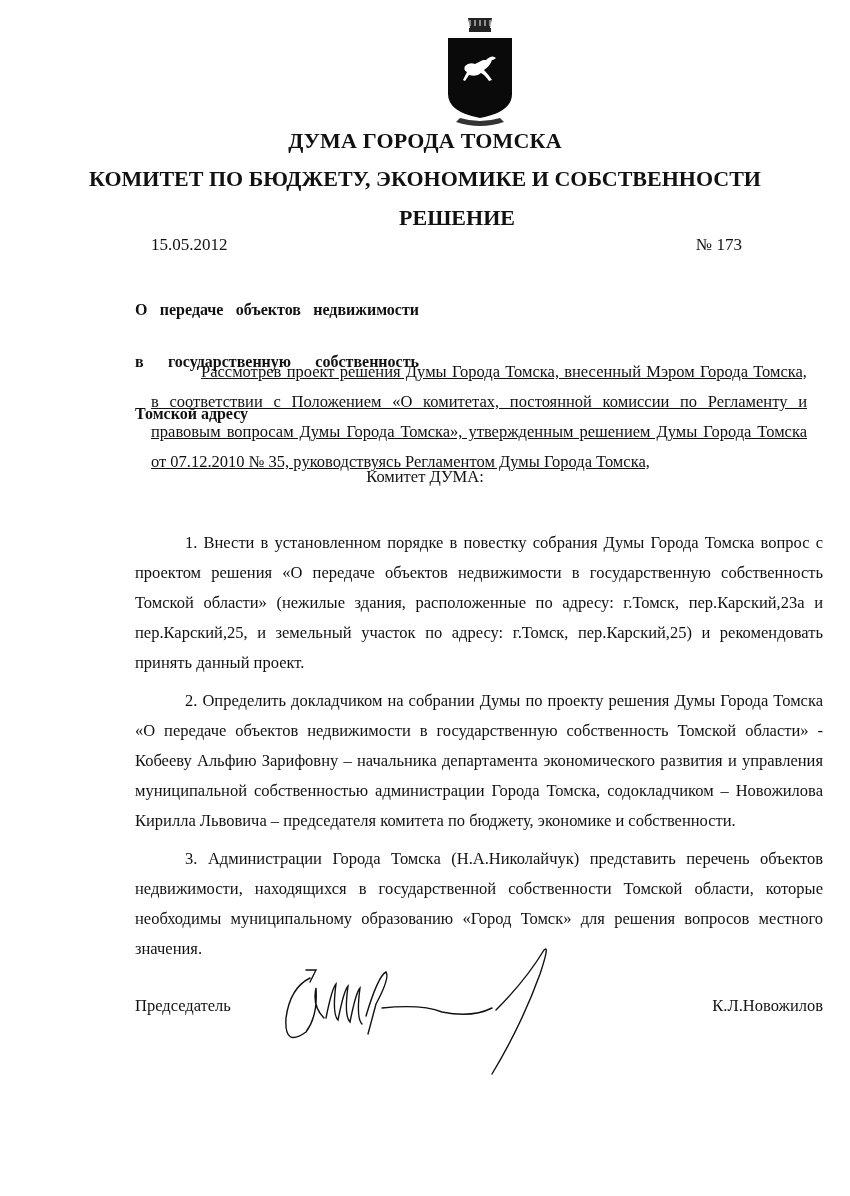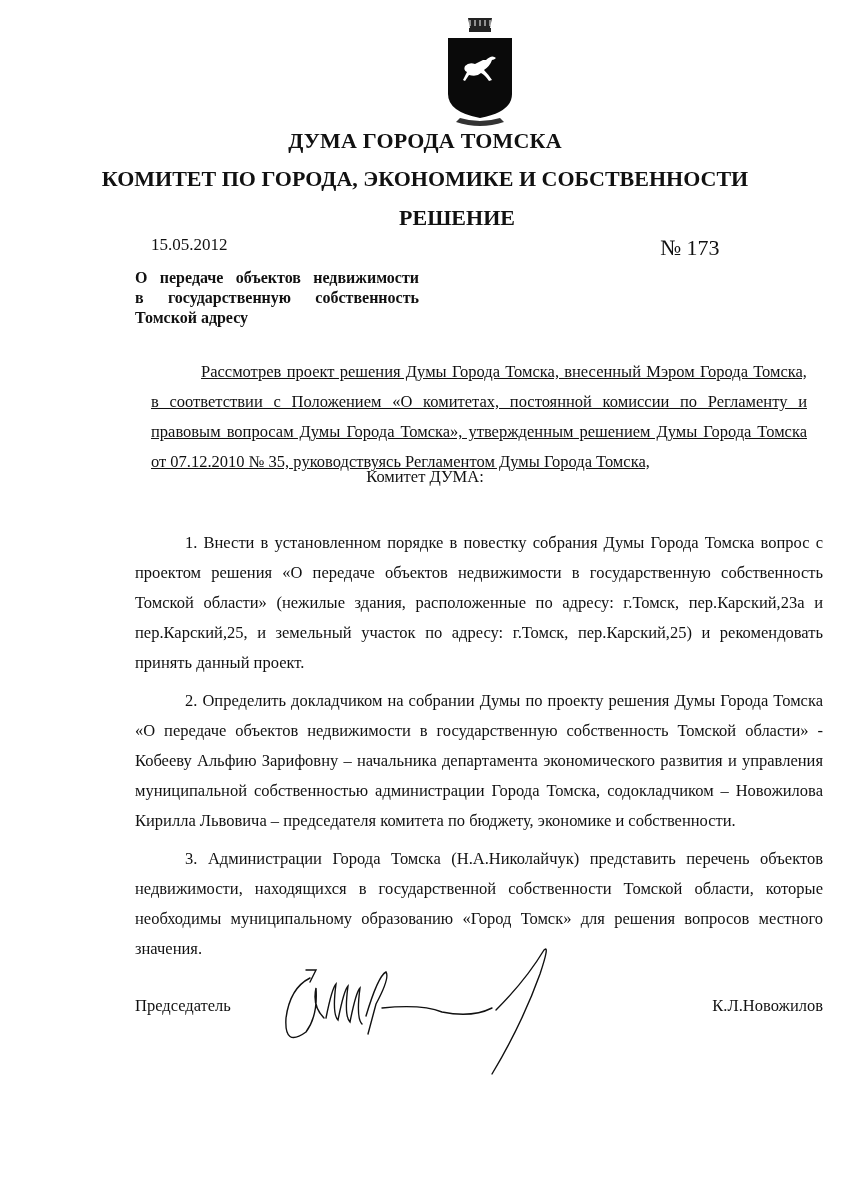--- a/index.html
+++ b/index.html
@@ -5,23 +5,23 @@
   html, body { margin: 0; padding: 0; background: #ffffff; }
   body { width: 850px; height: 1196px; position: relative; overflow: hidden;
          font-family: "Liberation Serif", "DejaVu Serif", serif; color: #111; }
   .page { position: absolute; left: 0; top: 0; width: 850px; height: 1196px; }
   .emblem { position: absolute; left: 440px; top: 14px; width: 80px; height: 112px; }
   .center { position: absolute; left: 0; width: 850px; text-align: center; font-weight: bold; }
   .h1 { top: 128px; font-size: 22px; letter-spacing: 0.2px; }
   .h2 { top: 166px; font-size: 22px; }
   .h3 { top: 205px; font-size: 22px; padding-left: 32px; }
   .date { position: absolute; left: 135px; top: 235px; font-size: 17px; margin-left: 16px; }
-  .num { position: absolute; left: 660px; top: 235px; font-size: 22px; }
+  .num { position: absolute; left: 696px; top: 235px; font-size: 17px; }
   .subject { position: absolute; left: 135px; top: 268px; width: 284px; font-size: 16px; font-weight: bold; line-height: 20px; text-align: justify; }
-  .subject span { display: block; }
+  .subject span { display: block; margin-top: 32px; }
   .subject .j { text-align: justify; text-align-last: justify; }
   .body { position: absolute; left: 135px; width: 688px; font-size: 16.5px; line-height: 30px; text-align: justify; }
   .p1 { top: 341px; }
   .para { text-indent: 50px; margin: 16px; text-decoration: underline; }
   .resolved { position: absolute; left: 0; width: 850px; top: 467px; text-align: center; font-size: 16.5px; }
   .items { top: 528px; }
   .items p { margin: 0 0 8px 0; text-indent: 50px; }
   .sig-row { position: absolute; top: 996px; left: 135px; width: 688px; font-size: 16.5px; }
   .sig-title { position: absolute; left: 0; top: 0; }
   .sig-name { position: absolute; right: 0; top: 0; margin-left: 33px; }
@@ -39,21 +39,21 @@
     <path d="M30 6 v6 M35 6 v6 M40 6 v6 M45 6 v6 M50 6 v6" stroke="#fff" stroke-width="1"></path>
 
     <path d="M8 24 H72 V80 Q72 98 40 104 Q8 98 8 80 Z" fill="#0a0a0a"></path>
 
     <path d="M46 46 q6 -6 10 -2 q-2 2 -4 2 q-2 6 -8 10 q4 4 8 10 l-3 1 q-4 -6 -8 -8 q-4 4 -12 2 l-4 6 l-2 -1 l4 -8 q-4 -2 -2 -6 q4 -4 10 -2 q4 -2 8 -4 z" fill="#fff"></path>
 
     <path d="M20 104 q20 6 40 0 l4 4 q-24 8 -48 0 z" fill="#333"></path>
   </svg>
 
   <div class="center h1">ДУМА ГОРОДА ТОМСКА</div>
-  <div class="center h2">КОМИТЕТ ПО ГОРОДА, ЭКОНОМИКЕ И СОБСТВЕННОСТИ</div>
+  <div class="center h2">КОМИТЕТ ПО БЮДЖЕТУ, ЭКОНОМИКЕ И СОБСТВЕННОСТИ</div>
   <div class="center h3">РЕШЕНИЕ</div>
 
   <div class="date">15.05.2012</div>
   <div class="num">№ 173</div>
 
   <div class="subject">
     <span class="j">О передаче объектов недвижимости</span>
     <span class="j">в государственную собственность</span>
     <span>Томской адресу</span>
   </div>

